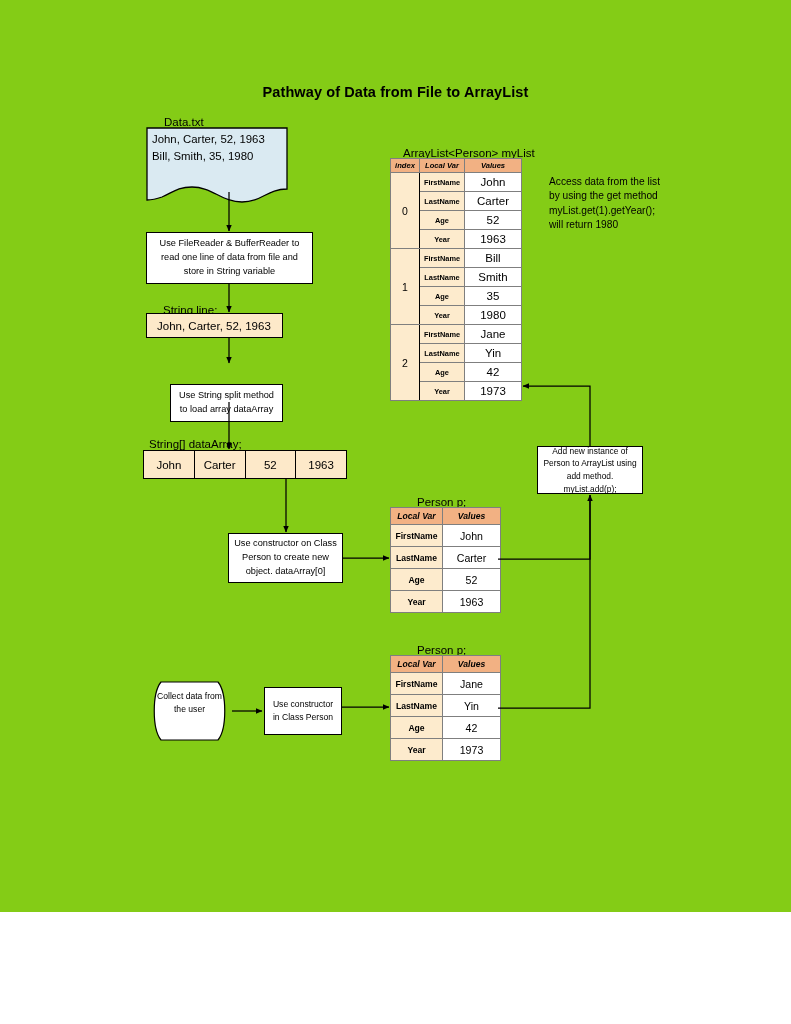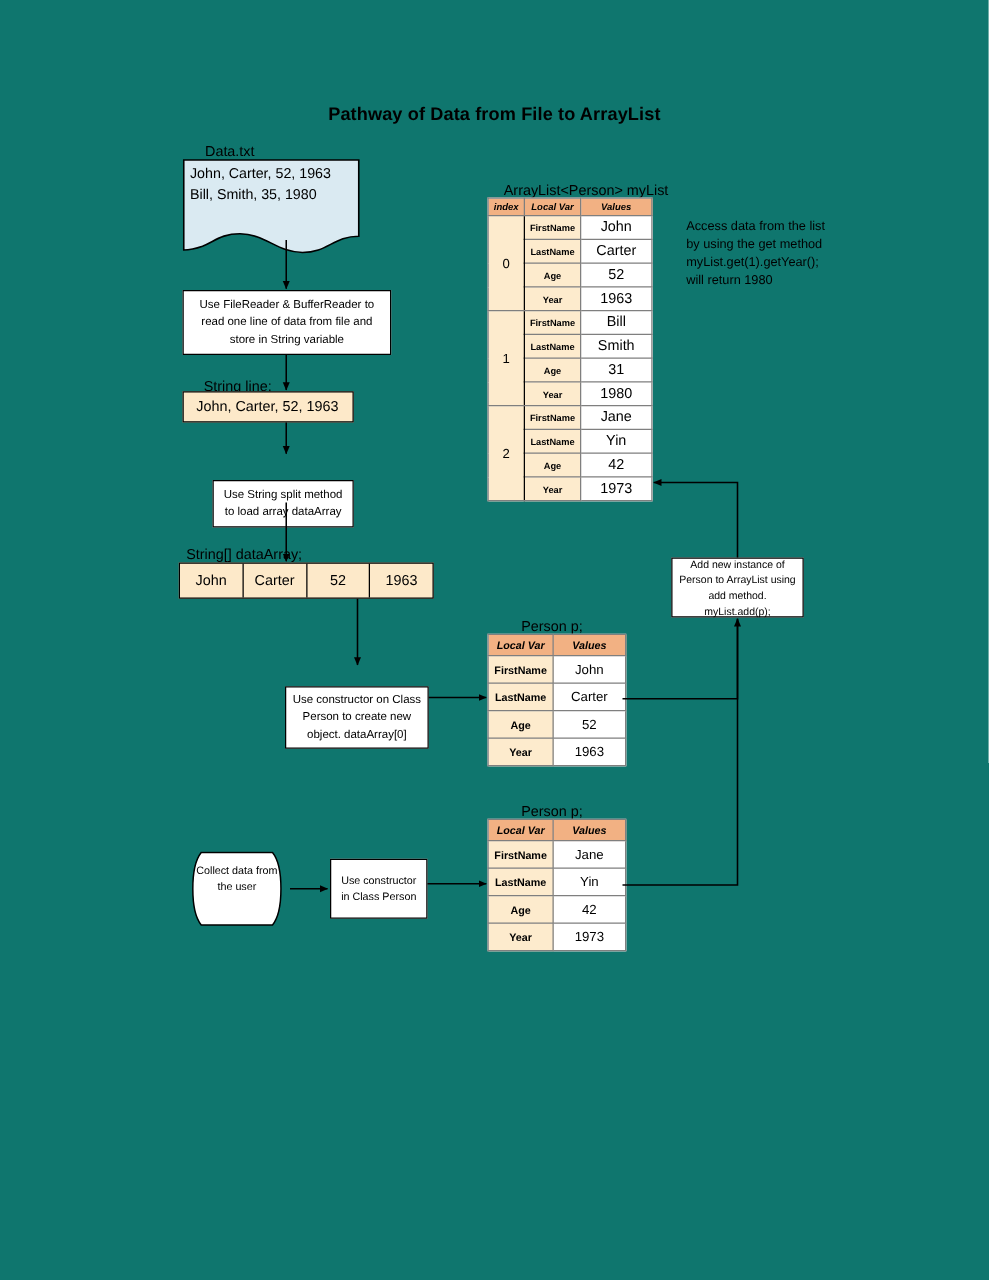--- a/index.html
+++ b/index.html
@@ -7,22 +7,22 @@
     padding: 0;
     background: #ffffff;
   }
   body {
     font-family: "Liberation Sans", sans-serif;
     color: #000000;
   }
   #page {
     position: relative;
     width: 791px;
-    height: 1024px;
-    background: #0f766e;
+    height: 912px;
+    background: #84cc16;
     overflow: hidden;
   }
   .abs { position: absolute; }
 
   
   #diagram-title {
     left: 0; top: 84px; width: 791px;
     text-align: center;
     font-size: 14.5px;
     font-weight: bold;
@@ -162,21 +162,21 @@
   </div>
   <div class="abs valbar" style="left:143px; top:450px; width:204px; height:29px;">
     <div class="arrcells">
       <div>John</div>
       <div>Carter</div>
       <div>52</div>
       <div>1963</div>
     </div>
   </div>
 
-  <div class="abs proc" style="left:228px; top:549px; width:115px; height:50px;">
+  <div class="abs proc" style="left:228px; top:533px; width:115px; height:50px;">
     <span>Use constructor on Class Person to create new object. dataArray[0]</span>
   </div>
 
   <svg class="abs" style="left:147px; top:681px; width:85px; height:60px;" viewBox="0 0 85 60">
     <path d="M14,1 C5,12 5,48 14,59 L71,59 C80,48 80,12 71,1 Z" fill="#ffffff" stroke="#000000" stroke-width="1.2"></path>
   </svg>
   <div class="abs" style="left:152px; top:690px; width:75px; text-align:center; font-size:8.6px; line-height:1.5;">Collect data from the user</div>
 
   <div class="abs proc" style="left:264px; top:687px; width:78px; height:48px; font-size:8.6px;">
     <span>Use constructor in Class Person</span>
@@ -219,21 +219,21 @@
       <td class="idx" rowspan="4">1</td>
       <td class="lv" style="height:18px;">FirstName</td>
       <td class="val">Bill</td>
     </tr>
     <tr>
       <td class="lv" style="height:18px;">LastName</td>
       <td class="val">Smith</td>
     </tr>
     <tr>
       <td class="lv" style="height:18px;">Age</td>
-      <td class="val">31</td>
+      <td class="val">35</td>
     </tr>
     <tr>
       <td class="lv" style="height:18px;">Year</td>
       <td class="val">1980</td>
     </tr>
 
     <tr class="rowsep">
       <td class="idx" rowspan="4">2</td>
       <td class="lv" style="height:18px;">FirstName</td>
       <td class="val">Jane</td>

